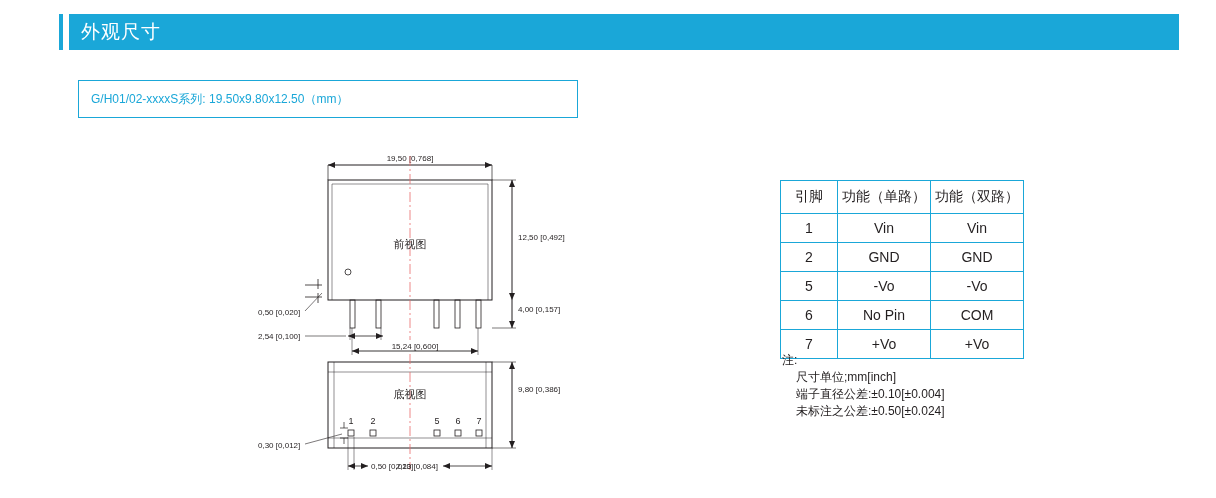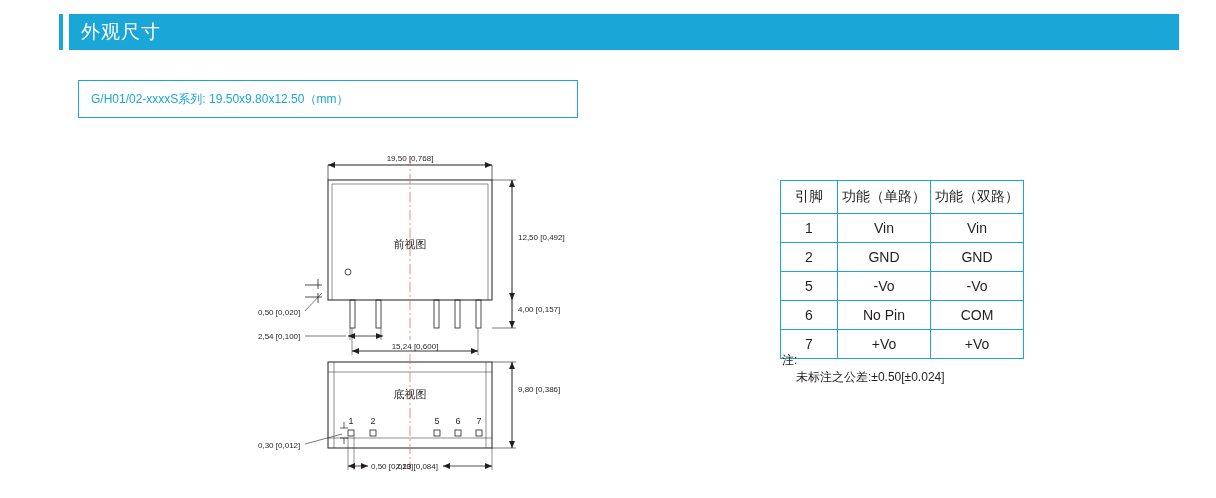--- a/index.html
+++ b/index.html
@@ -278,16 +278,18 @@
       <tr>
         <td>7</td>
         <td class="wide">+Vo</td>
         <td class="wide">+Vo</td>
       </tr>
     </tbody>
   </table>
 
   <div class="notes">
     <div class="note-line">注:</div>
+    <div class="note-line indent">尺寸单位;mm[inch]</div>
+    <div class="note-line indent">端子直径公差:±0.10[±0.004]</div>
     <div class="note-line indent">未标注之公差:±0.50[±0.024]</div>
   </div>
 
 </div>
 
 </body></html>

